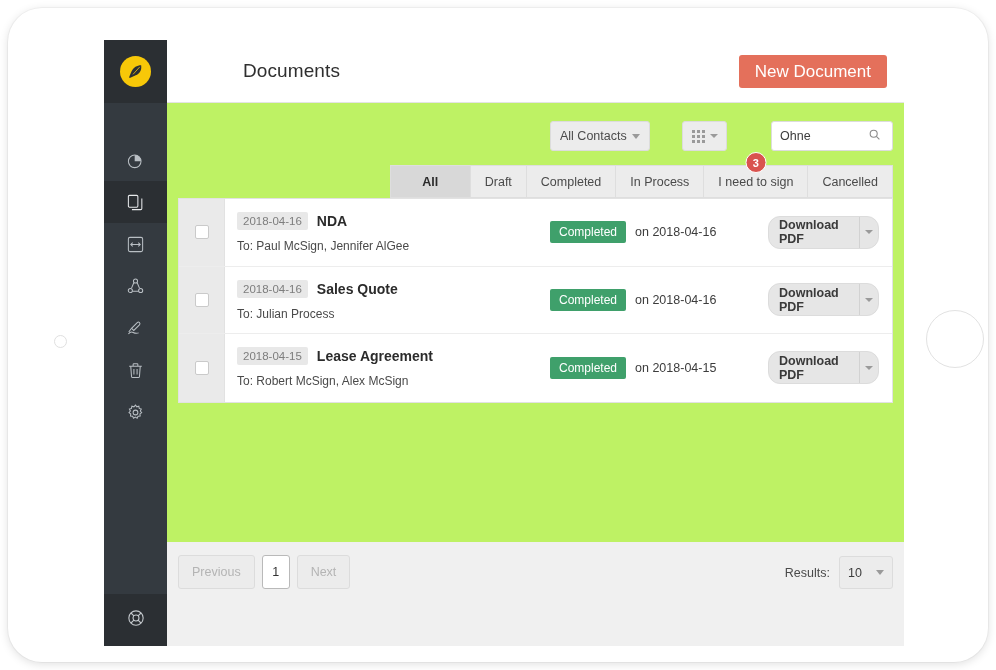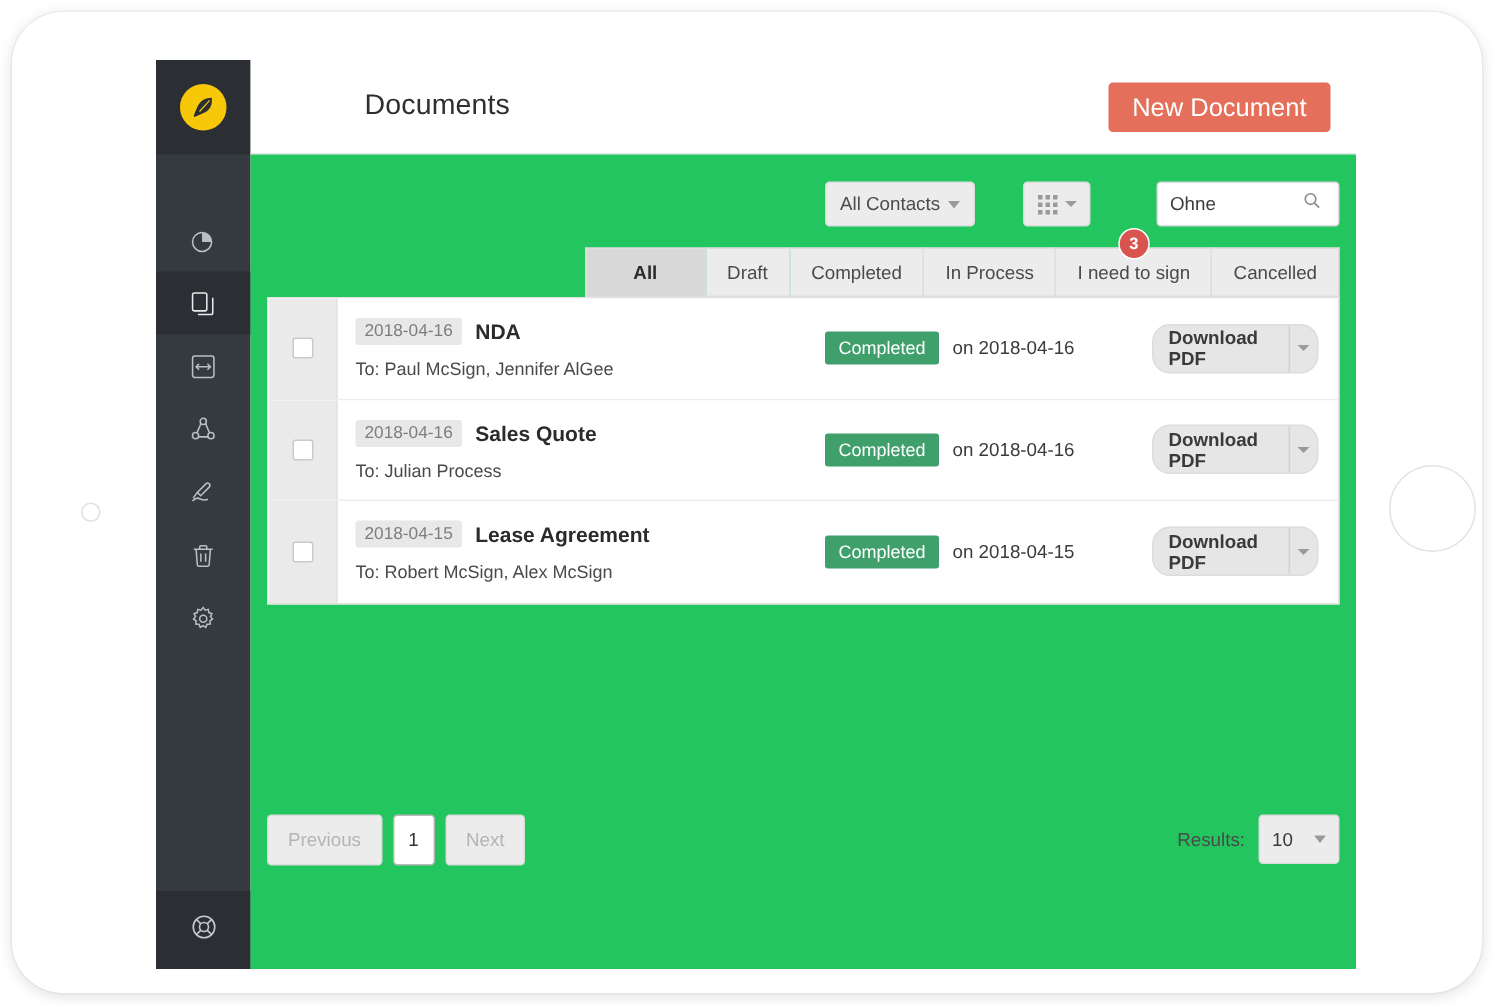--- a/index.html
+++ b/index.html
@@ -96,22 +96,22 @@
     background: #e4705b;
     color: #ffffff;
     border: none; border-radius: 3px;
     font-size: 17px; font-family: inherit;
     cursor: pointer;
   }
 
   
   #content {
     position: absolute; left: 63px; top: 63px;
-    width: 737px; height: 543px;
-    background: #22c55e;
+    width: 737px; height: 439px;
+    background: #bef264;
   }
 
   
   #toolbar {
     position: absolute; left: 0; top: 0;
     width: 737px; height: 65px;
   }
   #contacts-select {
     position: absolute; right: 254px; top: 18px;
     width: 100px; height: 30px;
@@ -247,23 +247,23 @@
   }
   .btn-group .split {
     width: 24px;
     display: flex; align-items: center; justify-content: center;
     border-left: 1px solid #d2d2d2;
     cursor: pointer;
   }
 
   
   #pagination {
-    position: absolute; left: 11px; top: 440px;
+    position: absolute; left: 11px; top: 452px;
     width: 715px; height: 34px;
-    display: flex; align-items: flex-start;
+    display: flex; align-items: flex-end;
   }
   .page-btn {
     height: 34px; min-width: 34px; padding: 0 13px;
     display: flex; align-items: center; justify-content: center;
     background: #ececec; border: 1px solid #dcdcdc; border-radius: 3px;
     font-size: 12.5px; color: #b4b4b4;
     margin-right: 7px; cursor: pointer;
   }
   .page-btn.current {
     background: #ffffff; border-color: #b9b9b9; color: #333;

